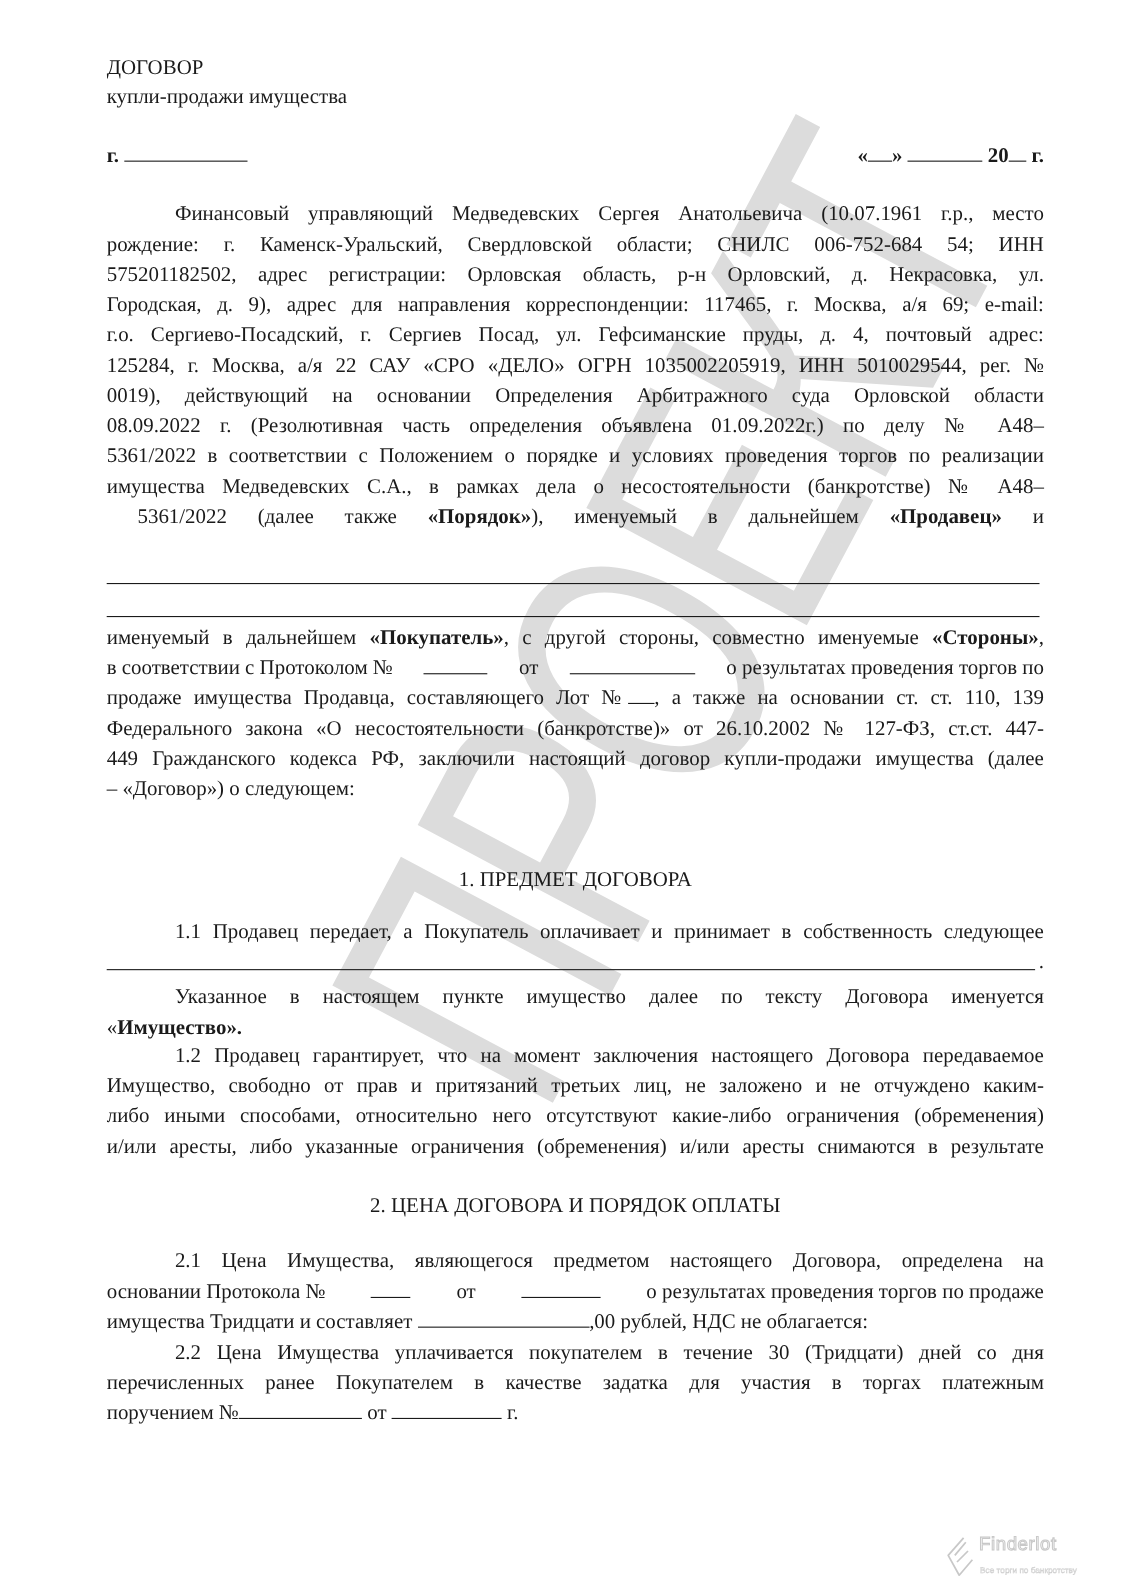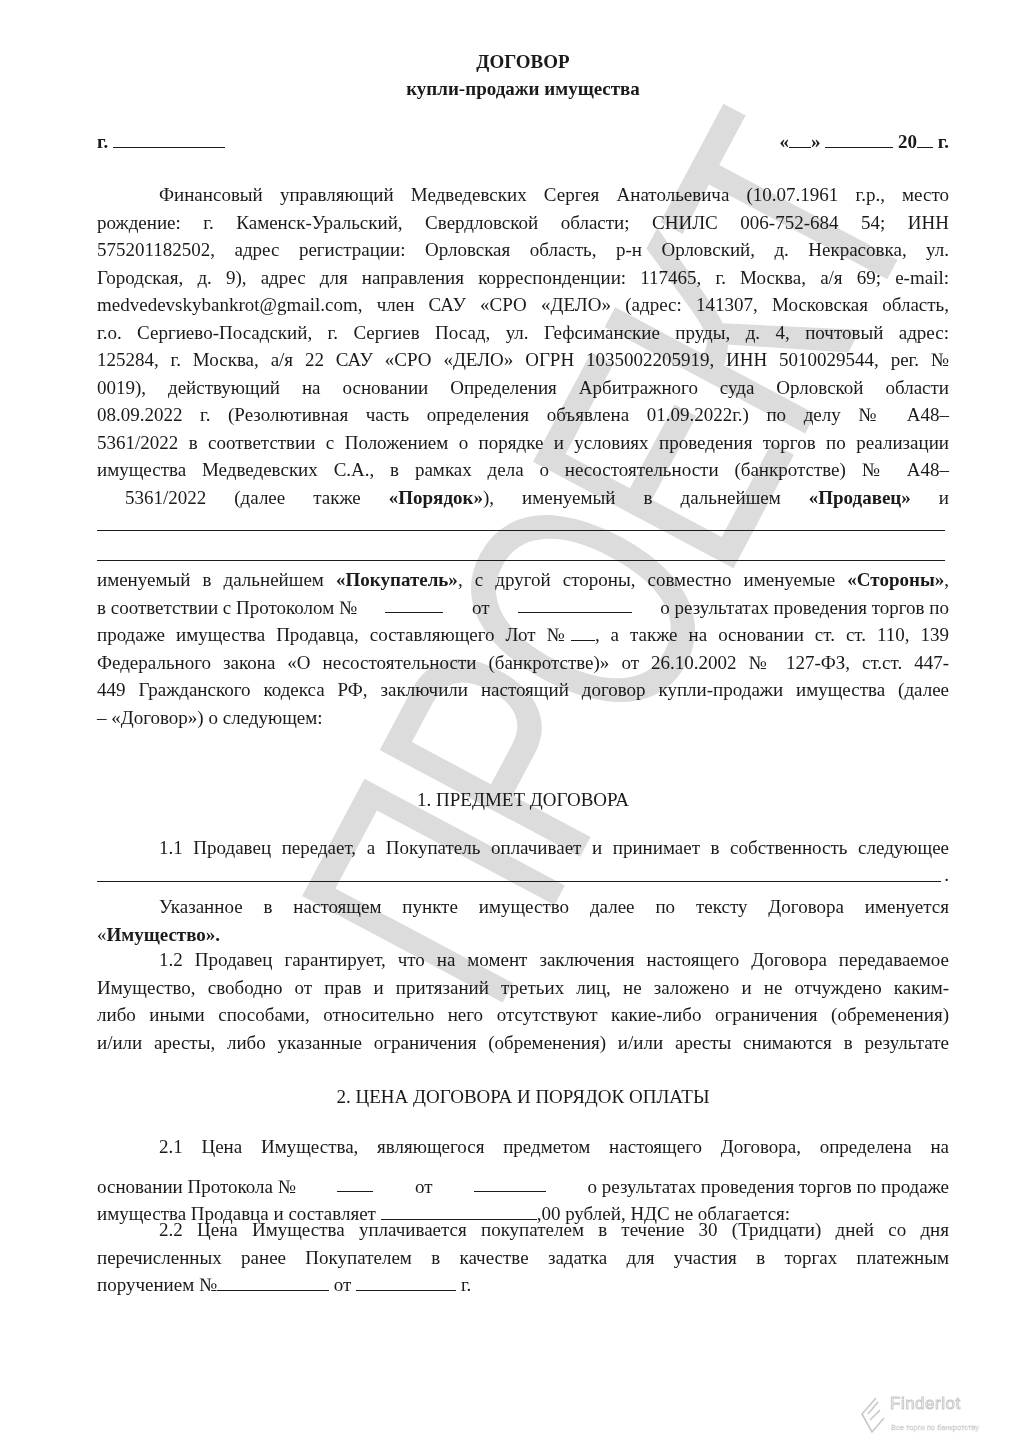--- a/index.html
+++ b/index.html
@@ -7,21 +7,21 @@
          font-family: "Liberation Serif", "DejaVu Serif", serif; color: #1a1a1a; }
   .page { position: absolute; left: 0; top: 0; width: 1024px; height: 1448px; }
   .watermark { position: absolute; left: 95px; top: 470px; width: 900px; height: 420px;
                transform: rotate(-62deg); transform-origin: center center;
                font-family: "Liberation Sans", "DejaVu Sans", sans-serif;
                font-size: 330px; font-weight: 400; color: #dcdcdc; letter-spacing: -8px;
                white-space: nowrap; text-align: center; line-height: 420px;
                z-index: 0; pointer-events: none; transform: rotate(-62deg) scaleX(0.72); }
   .content { position: absolute; left: 97px; top: 0; width: 852px; z-index: 1;
              font-size: 19px; line-height: 27.5px; }
-  .title { position: absolute; left: 0; width: 852px; text-align: center; font-weight: bold; font-size: 19px; }
+  .title { position: absolute; left: 0; width: 852px; text-align: left; font-weight: normal; font-size: 19px; }
   .title1 { top: 48px; }
   .title2 { top: 75px; }
   .place-date { position: absolute; top: 128px; left: 0; width: 852px; font-weight: bold; font-size: 19px; }
   .place-date .left { position: absolute; left: 0; }
   .place-date .right { position: absolute; right: 0; }
   .blank { display: inline-block; border-bottom: 1.5px solid #1a1a1a; height: 18px; vertical-align: baseline; }
   .blank.thin { border-bottom-width: 1px; }
   .para { position: absolute; left: 0; width: 852px; text-align: justify; text-align-last: left; }
   .indent { text-indent: 62px; }
   .jl { text-align-last: justify; }
@@ -58,21 +58,20 @@
         <span>20</span><span class="blank" style="width:16px;"></span>
         <span>г.</span>
       </span>
     </div>
 
     <div class="para" style="top:181px;">
       <div class="indent jl">Финансовый управляющий Медведевских Сергея Анатольевича (10.07.1961 г.р., место</div>
       <div class="jl">рождение: г. Каменск-Уральский, Свердловской области; СНИЛС 006-752-684 54; ИНН</div>
       <div class="jl">575201182502, адрес регистрации: Орловская область, р-н Орловский, д. Некрасовка, ул.</div>
       <div class="jl">Городская, д. 9), адрес для направления корреспонденции: 117465, г. Москва, а/я 69; e-mail:</div>
-      <div class="jl">medvedevskybankrot@gmail.com, член САУ «СРО «ДЕЛО» (адрес: 141307, Московская область,</div>
       <div class="jl">г.о. Сергиево-Посадский, г. Сергиев Посад, ул. Гефсиманские пруды, д. 4, почтовый адрес:</div>
       <div class="jl">125284, г. Москва, а/я 22 САУ «СРО «ДЕЛО» ОГРН 1035002205919, ИНН 5010029544, рег. №</div>
       <div class="jl">0019), действующий на основании Определения Арбитражного суда Орловской области</div>
       <div class="jl">08.09.2022 г. (Резолютивная часть определения объявлена 01.09.2022г.) по делу № А48–</div>
       <div class="jl">5361/2022 в соответствии с Положением о порядке и условиях проведения торгов по реализации</div>
       <div class="jl">имущества Медведевских С.А., в рамках дела о несостоятельности (банкротстве) № А48–</div>
       <div class="jl" style="word-spacing:18px;margin-left:28px;"><span>5361/2022 (далее также </span><b>«Порядок»</b><span>), именуемый в дальнейшем </span><b>«Продавец»</b><span> и</span></div>
     </div>
 
     <div class="hr" style="top:530px;"></div>
@@ -112,28 +111,28 @@
       <div class="indent jl">1.2 Продавец гарантирует, что на момент заключения настоящего Договора передаваемое</div>
       <div class="jl">Имущество, свободно от прав и притязаний третьих лиц, не заложено и не отчуждено каким-</div>
       <div class="jl">либо иными способами, относительно него отсутствуют какие-либо ограничения (обременения)</div>
       <div class="jl">и/или аресты, либо указанные ограничения (обременения) и/или аресты снимаются в результате</div>
     </div>
 
     <div class="section" style="top:1083px;">2. ЦЕНА ДОГОВОРА И ПОРЯДОК ОПЛАТЫ</div>
 
     <div class="para" style="top:1133px;">
       <div class="indent jl">2.1 Цена Имущества, являющегося предметом настоящего Договора, определена на</div>
-      <div style="display:flex; justify-content:space-between;margin-top:12px;">
+      <div style="display:flex; justify-content:space-between;">
         <span>основании Протокола №</span>
         <span class="blank thin" style="width:36px;"></span>
         <span>от</span>
         <span class="blank thin" style="width:72px;"></span>
         <span>о результатах проведения торгов по продаже</span>
       </div>
-      <div><span>имущества Продавца и составляет </span><span class="blank" style="width:156px;"></span><span>,00 рублей, НДС не облагается:</span></div>
+      <div><span>имущества Тридцати и составляет </span><span class="blank" style="width:156px;"></span><span>,00 рублей, НДС не облагается:</span></div>
     </div>
 
     <div class="para" style="top:1216px;">
       <div class="indent jl">2.2 Цена Имущества уплачивается покупателем в течение 30 (Тридцати) дней со дня</div>
       <div class="jl">перечисленных ранее Покупателем в качестве задатка для участия в торгах платежным</div>
       <div><span>поручением №</span><span class="blank thin" style="width:112px;"></span> <span>от</span> <span class="blank thin" style="width:100px;"></span> <span>г.</span></div>
     </div>
 
   </div>
 

